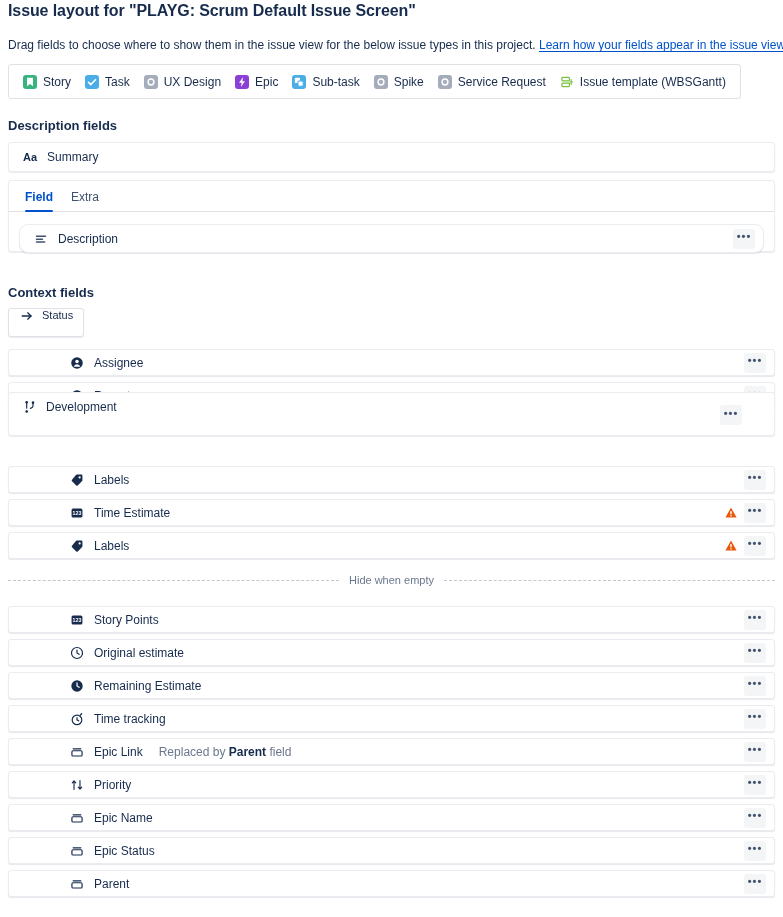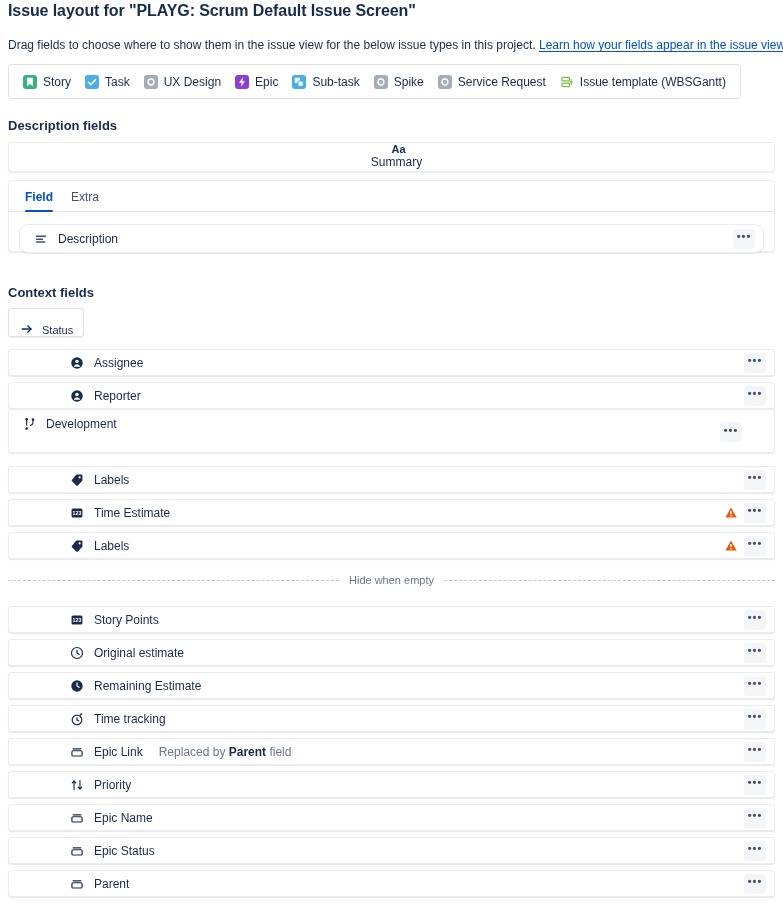--- a/index.html
+++ b/index.html
@@ -41,21 +41,20 @@
   
   .sec-head { position: absolute; left: 8px; display: flex; align-items: center; gap: 9px; flex-direction: column; }
   .sec-head .h { font-size: 13px; font-weight: 700; color: #172B4D; }
   .info-ico { width: 13px; height: 13px; color: #42526E; display: block; }
 
   
   .card {
     position: absolute; left: 8px; width: 767px;
     background: #fff; border: 1px solid #EBECF0; border-radius: 3px;
     box-shadow: 0 1px 1px rgba(9,30,66,0.08);
-    flex-direction: column;
   }
   .row {
     position: absolute; left: 8px; width: 767px; height: 27px;
     background: #fff; border: 1px solid #EBECF0; border-radius: 3px;
     box-shadow: 0 1px 1px rgba(9,30,66,0.10);
     display: flex; align-items: center; padding-left: 47px;
   }
   .row .lbl, .card .lbl {
     display: flex; align-items: center; gap: 10px;
     font-size: 12px; color: #172B4D; padding-left: 14px; white-space: nowrap;
@@ -88,21 +87,21 @@
     margin: 12px 10px 12px 10px; height: 29px;
     border: 1px solid #EBECF0; border-radius: 9px; background: #fff;
     box-shadow: 0 1px 1px rgba(9,30,66,0.10);
     display: flex; align-items: center; position: relative;
   }
 
   
   .status-btn {
     position: absolute; left: 8px; width: 76px; height: 29px;
     border: 1px solid #DFE1E6; border-radius: 3px; background: #fff;
-    display: flex; align-items: flex-end; gap: 8px; padding-left: 11px;
+    display: flex; align-items: flex-start; gap: 8px; padding-left: 11px;
     font-size: 11px; color: #172B4D; cursor: pointer;
     box-shadow: 0 1px 1px rgba(9,30,66,0.08);
   }
 
   
   .dev-card { height: 44px; }
   .dev-top { display: flex; align-items: center; gap: 9px; padding: 7px 0 0 14px; font-size: 12px; }
   .dev-sub { font-size: 11px; color: #172B4D; padding: 3px 0 0 0; margin-left: -6px; display: flex; align-items: center; gap: 3px; }
   .dev-sub a { color: #0052CC; text-decoration: none; }
 
@@ -275,21 +274,21 @@
               <circle cx="8" cy="6.2" r="2" fill="#fff"></circle>
               <path d="M4.2 12.4a3.9 3.9 0 017.6 0" fill="#fff"></path>
             </svg>
           </span>
           <span>Reporter</span>
         </span>
         <div class="actions">
           <button class="more">•••</button>
         </div>
       </div>
-      <div class="card dev-card" style="top: 409px;">
+      <div class="card dev-card" style="top: 392px;">
         <div class="dev-top">
           <span class="fico">
             <svg viewBox="0 0 16 16" fill="none">
               <path d="M4.2 3.2v6.2M4.2 12.6v.3" stroke="#172B4D" stroke-width="1.3" stroke-linecap="round"></path>
               <circle cx="4.2" cy="2.6" r="1.5" fill="#172B4D"></circle>
               <circle cx="4.2" cy="13.2" r="1.5" fill="#172B4D"></circle>
               <path d="M11.4 4.2v3c0 1.6-1.6 2-3 2.4" stroke="#172B4D" stroke-width="1.3" fill="none" stroke-linecap="round"></path>
               <circle cx="11.4" cy="3" r="1.5" fill="#172B4D"></circle>
             </svg>
           </span>

